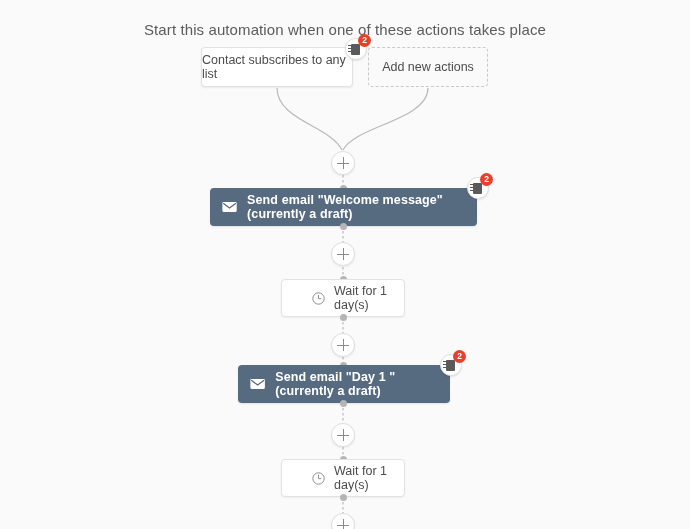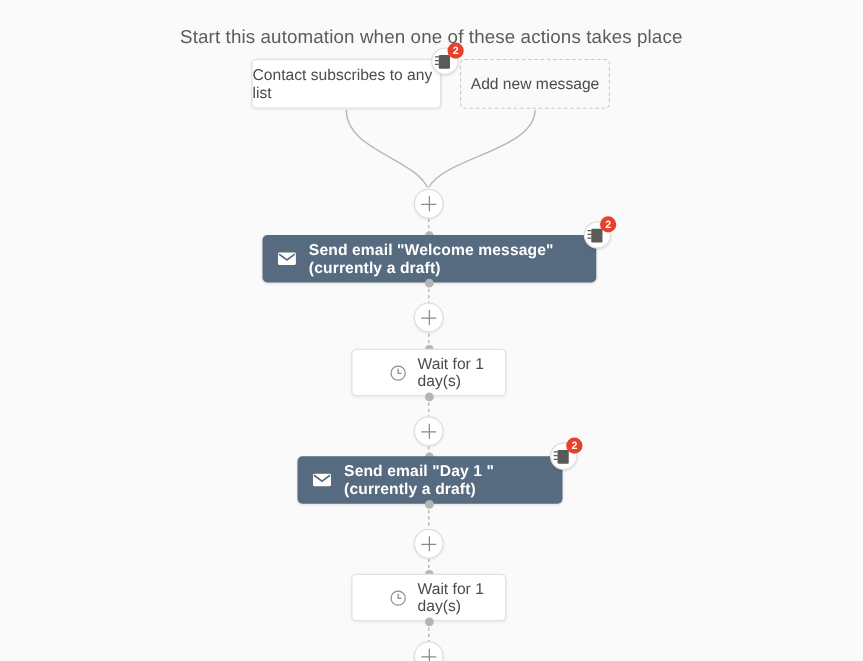--- a/index.html
+++ b/index.html
@@ -209,21 +209,21 @@
   <div class="trigger trigger-solid">
     <span>Contact subscribes to any list</span>
   </div>
 
   <div class="badge" style="left:345px; top:38px;">
     <span class="doc"></span>
     <span class="count">2</span>
   </div>
 
   <div class="trigger trigger-dashed">
-    <span>Add new message</span>
+    <span>Add new actions</span>
   </div>
 
   <div class="plus-btn" style="left:331px; top:151px;"></div>
 
   <div class="dot" style="left:339.5px; top:184.5px;"></div>
   <div class="action-bar bar-1">
     <svg class="env-icon" viewBox="0 0 20 14">
       <rect x="0.5" y="0.5" width="19" height="13" rx="1.5" fill="#ffffff"></rect>
       <path d="M1.6,2 L10,8.3 L18.4,2" fill="none" stroke="#566a80" stroke-width="1.7"></path>
     </svg>

